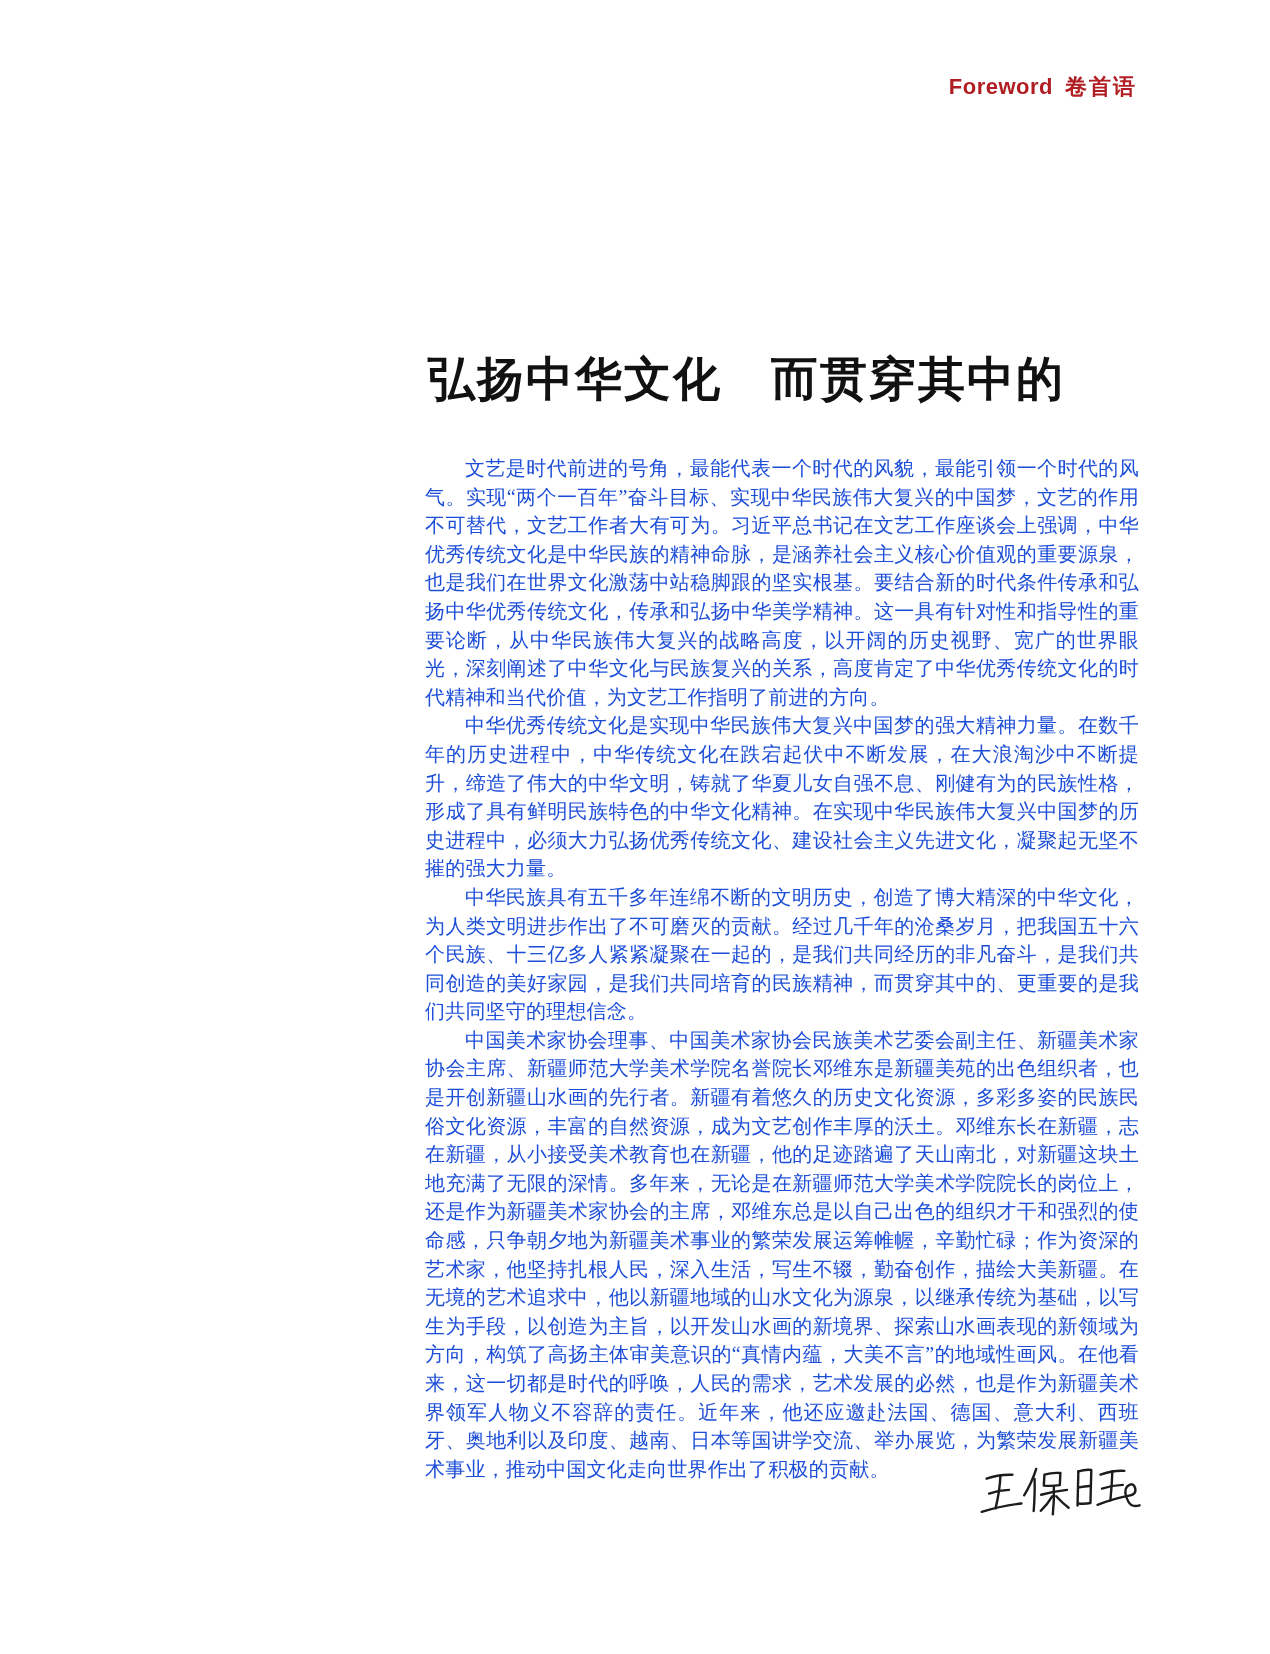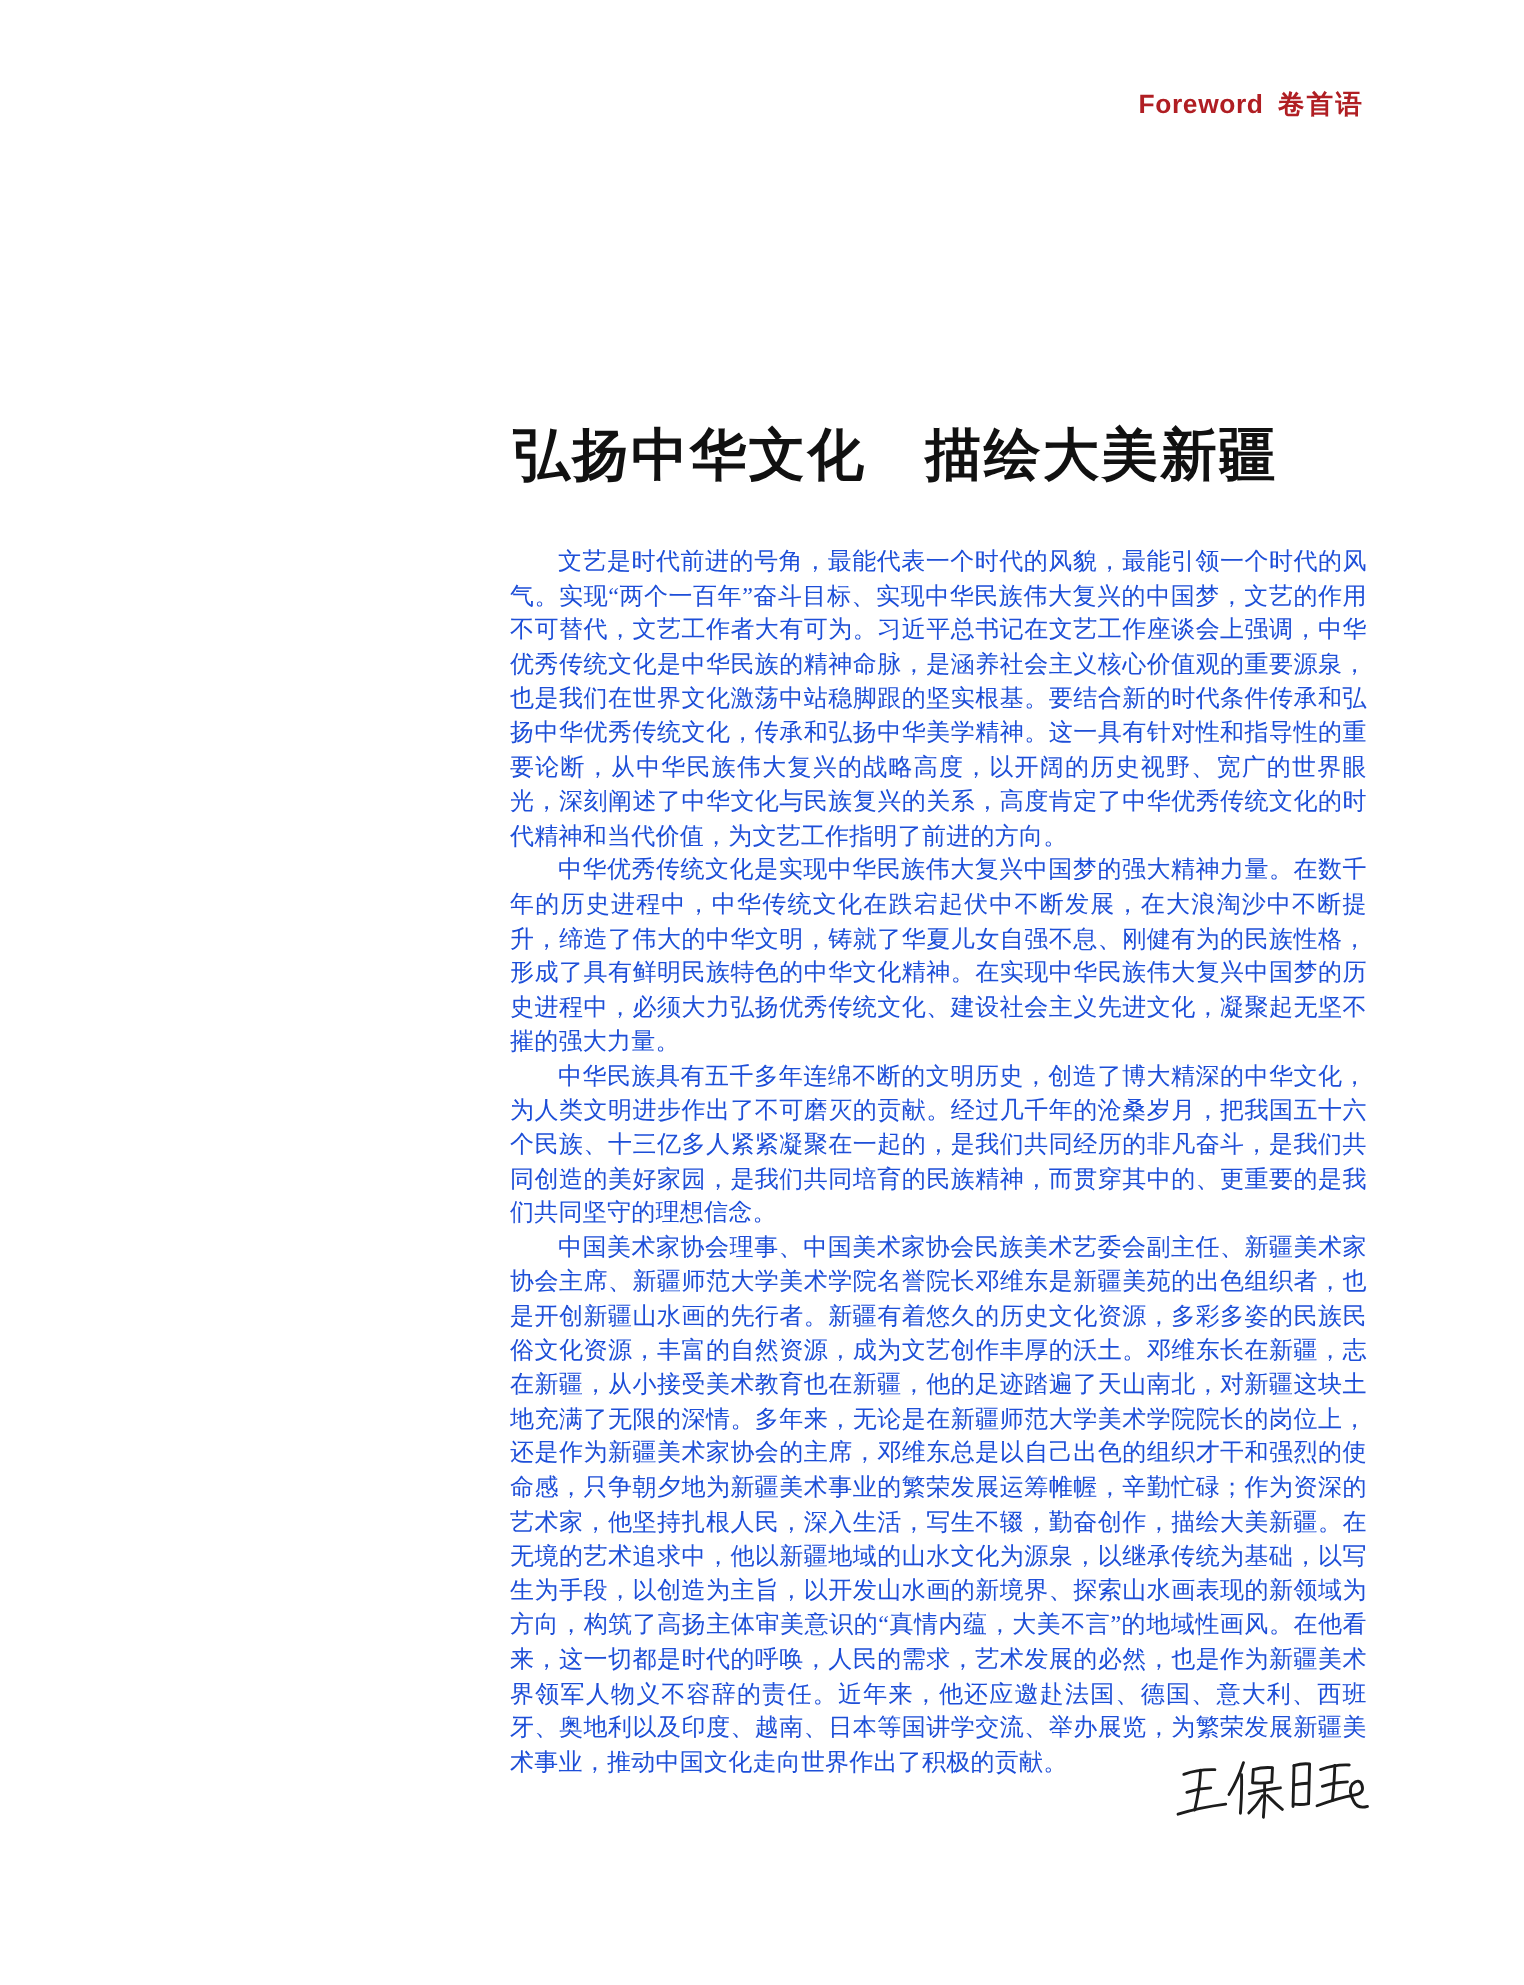--- a/index.html
+++ b/index.html
@@ -60,21 +60,21 @@
 </style>
 </head>
 <body>
 
 <div class="page">
 
   <div class="section-header">
     <span class="en">Foreword</span><span class="zh">卷首语</span>
   </div>
 
-  <h1 class="doc-title">弘扬中华文化　描绘大美新疆</h1>
+  <h1 class="doc-title">弘扬中华文化　而贯穿其中的</h1>
 
   <div class="article">
     <p>文艺是时代前进的号角，最能代表一个时代的风貌，最能引领一个时代的风气。实现“两个一百年”奋斗目标、实现中华民族伟大复兴的中国梦，文艺的作用不可替代，文艺工作者大有可为。习近平总书记在文艺工作座谈会上强调，中华优秀传统文化是中华民族的精神命脉，是涵养社会主义核心价值观的重要源泉，也是我们在世界文化激荡中站稳脚跟的坚实根基。要结合新的时代条件传承和弘扬中华优秀传统文化，传承和弘扬中华美学精神。这一具有针对性和指导性的重要论断，从中华民族伟大复兴的战略高度，以开阔的历史视野、宽广的世界眼光，深刻阐述了中华文化与民族复兴的关系，高度肯定了中华优秀传统文化的时代精神和当代价值，为文艺工作指明了前进的方向。</p>
     <p>中华优秀传统文化是实现中华民族伟大复兴中国梦的强大精神力量。在数千年的历史进程中，中华传统文化在跌宕起伏中不断发展，在大浪淘沙中不断提升，缔造了伟大的中华文明，铸就了华夏儿女自强不息、刚健有为的民族性格，形成了具有鲜明民族特色的中华文化精神。在实现中华民族伟大复兴中国梦的历史进程中，必须大力弘扬优秀传统文化、建设社会主义先进文化，凝聚起无坚不摧的强大力量。</p>
     <p>中华民族具有五千多年连绵不断的文明历史，创造了博大精深的中华文化，为人类文明进步作出了不可磨灭的贡献。经过几千年的沧桑岁月，把我国五十六个民族、十三亿多人紧紧凝聚在一起的，是我们共同经历的非凡奋斗，是我们共同创造的美好家园，是我们共同培育的民族精神，而贯穿其中的、更重要的是我们共同坚守的理想信念。</p>
     <p>中国美术家协会理事、中国美术家协会民族美术艺委会副主任、新疆美术家协会主席、新疆师范大学美术学院名誉院长邓维东是新疆美苑的出色组织者，也是开创新疆山水画的先行者。新疆有着悠久的历史文化资源，多彩多姿的民族民俗文化资源，丰富的自然资源，成为文艺创作丰厚的沃土。邓维东长在新疆，志在新疆，从小接受美术教育也在新疆，他的足迹踏遍了天山南北，对新疆这块土地充满了无限的深情。多年来，无论是在新疆师范大学美术学院院长的岗位上，还是作为新疆美术家协会的主席，邓维东总是以自己出色的组织才干和强烈的使命感，只争朝夕地为新疆美术事业的繁荣发展运筹帷幄，辛勤忙碌；作为资深的艺术家，他坚持扎根人民，深入生活，写生不辍，勤奋创作，描绘大美新疆。在无境的艺术追求中，他以新疆地域的山水文化为源泉，以继承传统为基础，以写生为手段，以创造为主旨，以开发山水画的新境界、探索山水画表现的新领域为方向，构筑了高扬主体审美意识的“真情内蕴，大美不言”的地域性画风。在他看来，这一切都是时代的呼唤，人民的需求，艺术发展的必然，也是作为新疆美术界领军人物义不容辞的责任。近年来，他还应邀赴法国、德国、意大利、西班牙、奥地利以及印度、越南、日本等国讲学交流、举办展览，为繁荣发展新疆美术事业，推动中国文化走向世界作出了积极的贡献。</p>
   </div>
 
   <div class="signature" title="王保旺">
     <svg viewBox="0 0 175 85" fill="none" stroke="#1c1c1c" stroke-width="2.4" stroke-linecap="round" stroke-linejoin="round">

